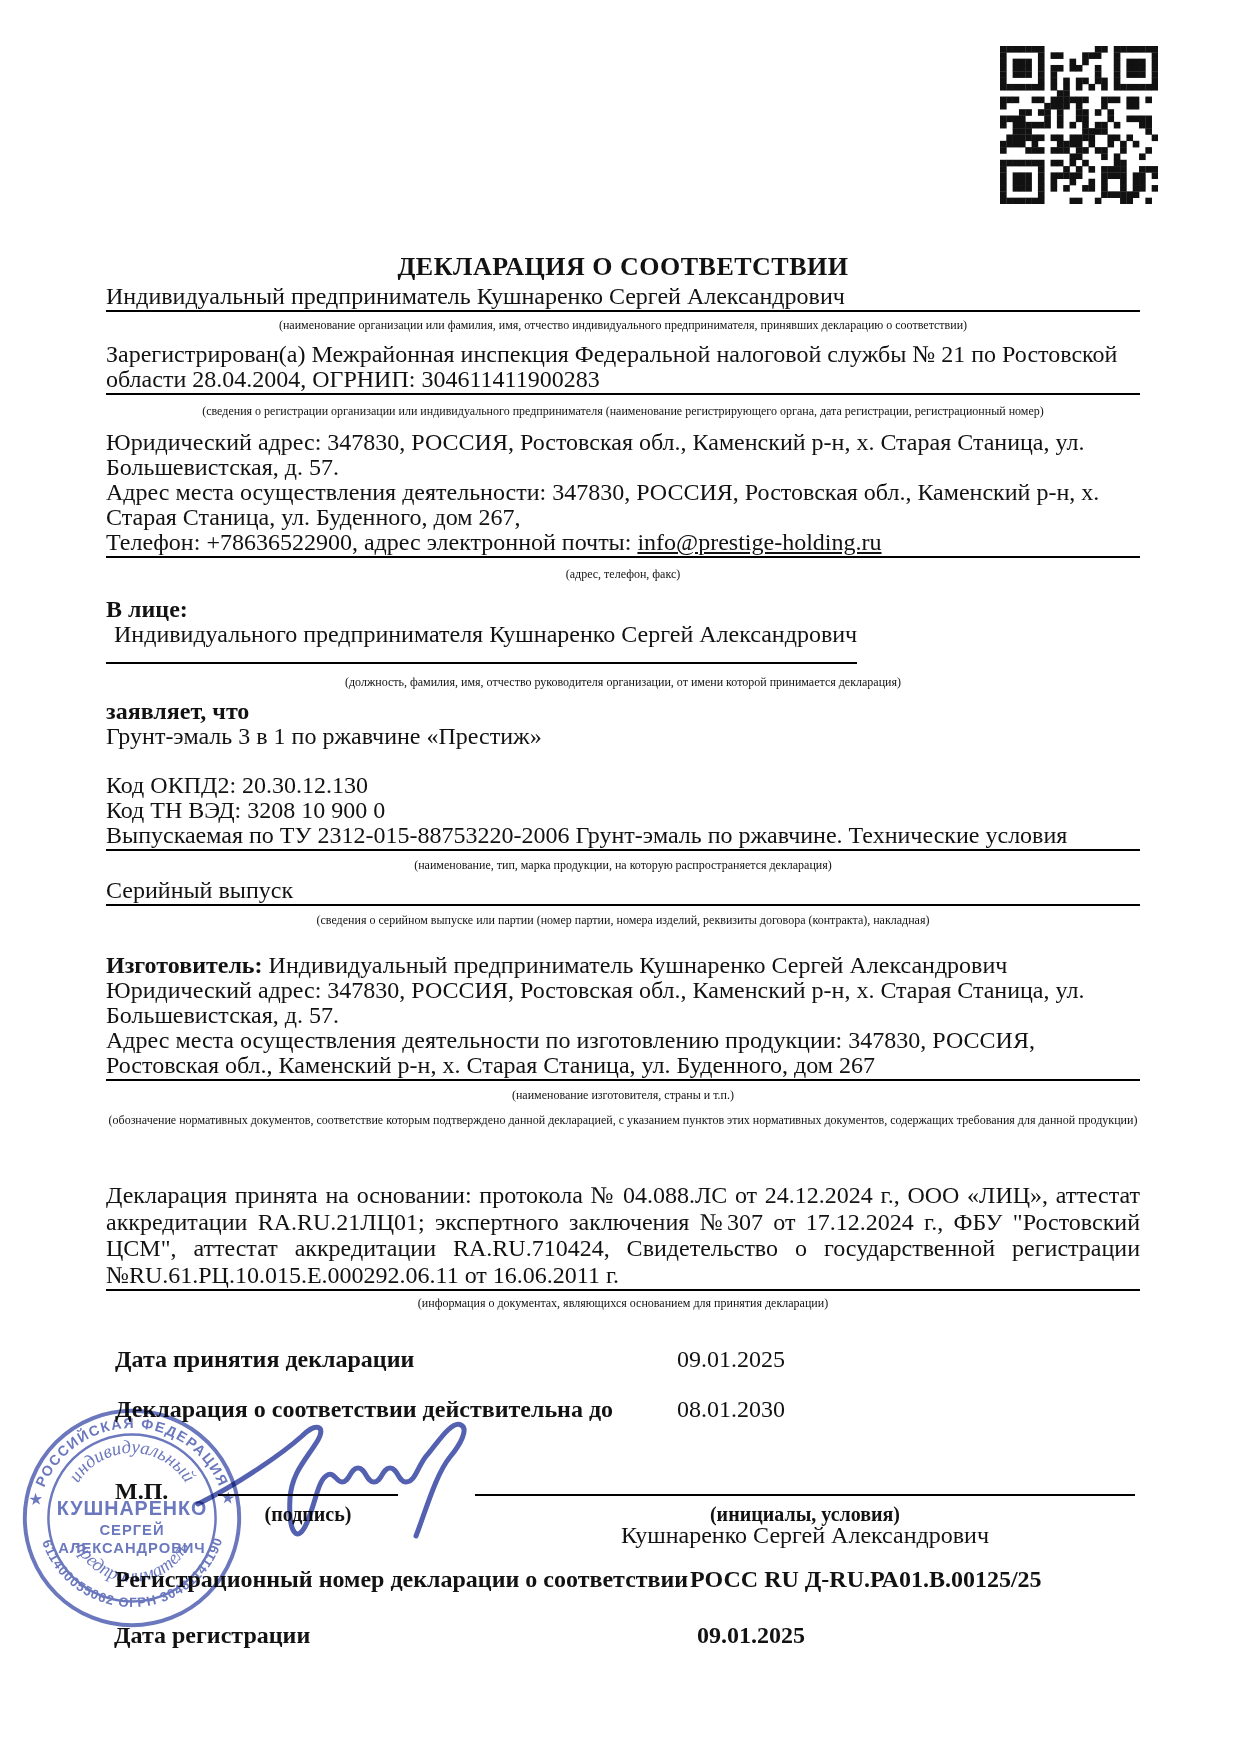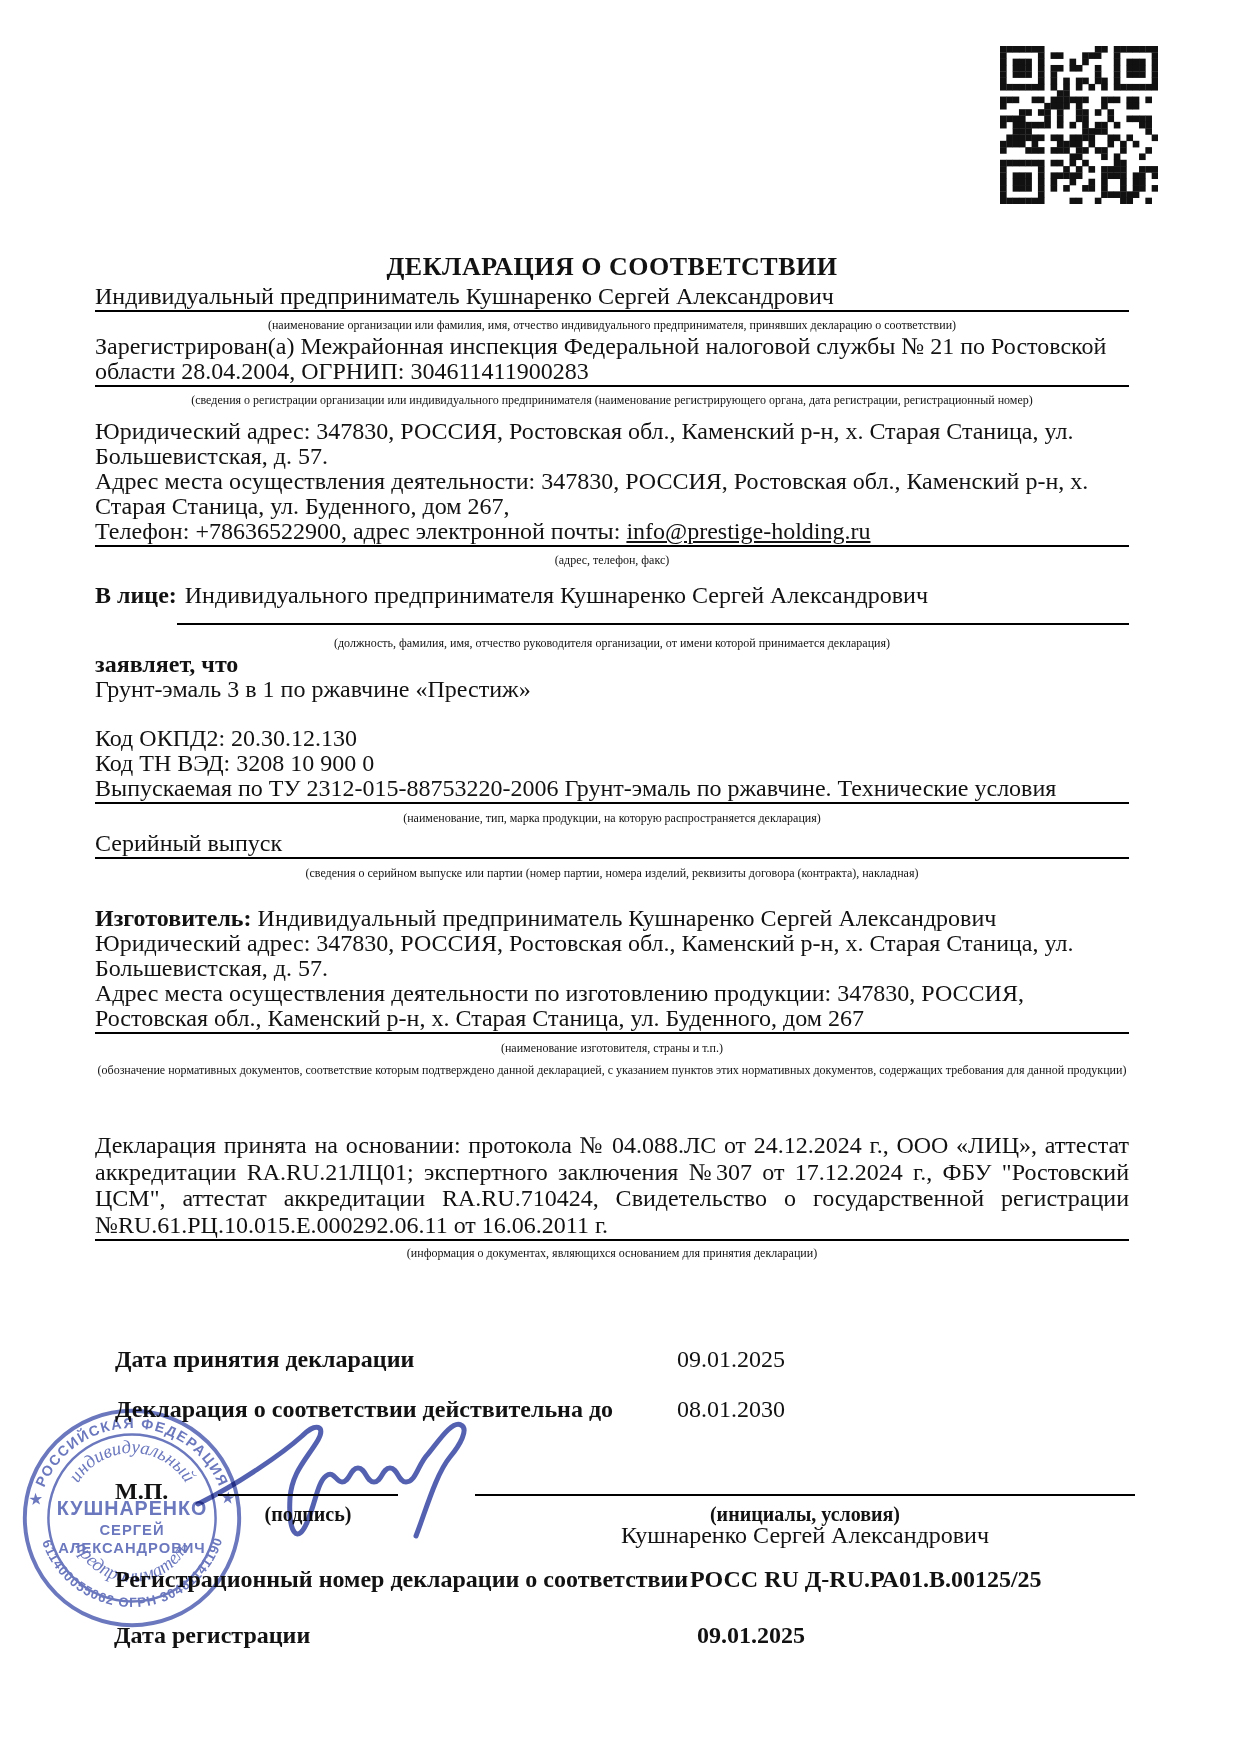--- a/index.html
+++ b/index.html
@@ -1,26 +1,26 @@
 <!DOCTYPE html>
 <html lang="ru"><head>
 <meta charset="utf-8">
 <title>Декларация о соответствии</title>
 <style>
   html,body{margin:0;padding:0;background:#fff;}
   .page{position:relative;width:1240px;height:1754px;background:#fff;overflow:hidden;
         font-family:"Liberation Serif", serif;color:#121212;}
-  .content{position:absolute;left:95px;width:1034px;top:0;font-size:24px;line-height:25px;}
+  .content{position:absolute;left:106px;width:1034px;top:0;font-size:24px;line-height:25px;}
   .title{margin-top:256px;text-align:center;font-weight:bold;font-size:26px;line-height:22px;letter-spacing:.5px;}
   .line{position:relative;}
   .ul{border-bottom:2px solid #000;padding-bottom:1px;}
   .cap{font-size:12px;line-height:17px;text-align:center;margin-top:5px;}
   .b{font-weight:bold;}
-  .mt6{margin-top:6px;}.mt8{}.mt10{margin-top:10px;}.mt14{margin-top:14px;}.mt24{margin-top:24px;}.mt40{margin-top:53px;}
-  .flexline{display:flex;align-items:baseline;}
+  .mt6{margin-top:6px;}.mt8{margin-top:8px;}.mt10{margin-top:10px;}.mt14{margin-top:14px;}.mt24{margin-top:24px;}.mt40{margin-top:53px;}
+  .flexline{display:flex;align-items:baseline;flex-direction:column;}
   .flexline .lbl{white-space:nowrap;font-weight:bold;}
   .flexline .val{flex:1;border-bottom:2px solid #000;padding-left:8px;padding-bottom:15px;}
   .email{text-decoration:underline;color:#121212;}
   .nowrap{white-space:nowrap;}
   .just{text-align:justify;}
   .abs{position:absolute;}
   .rowlabel{font-weight:bold;font-size:24px;line-height:26px;text-align:center;}
   .rowvalue{font-size:24px;line-height:26px;}
   .smallb{font-weight:bold;font-size:20px;line-height:20px;}
   .sigline{border-bottom:2px solid #000;height:0;}

